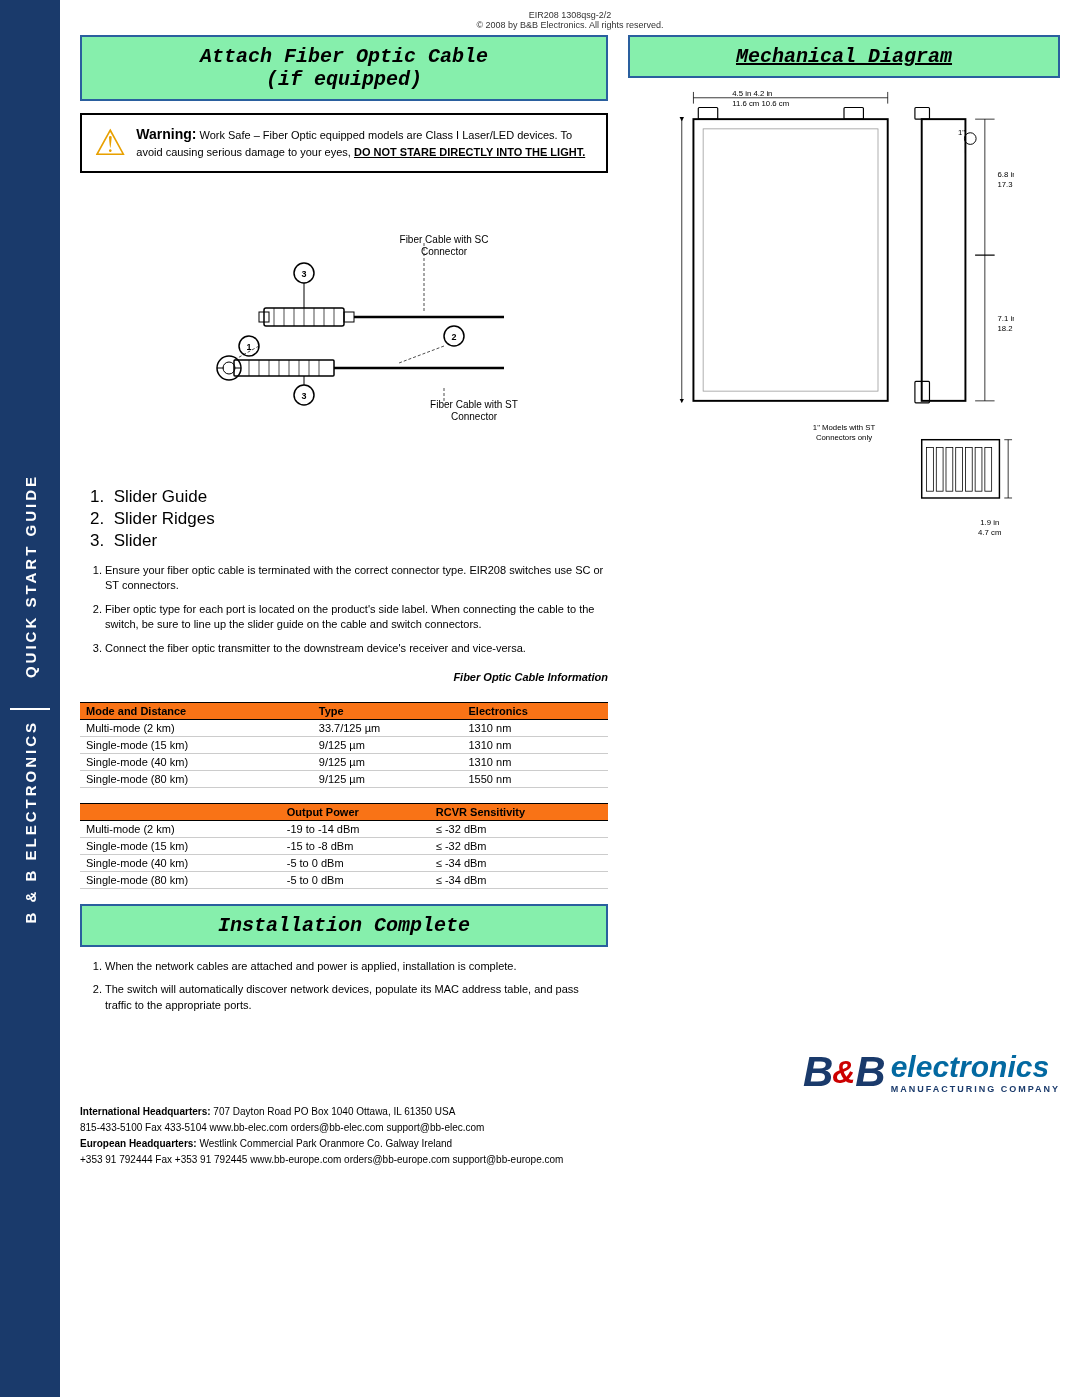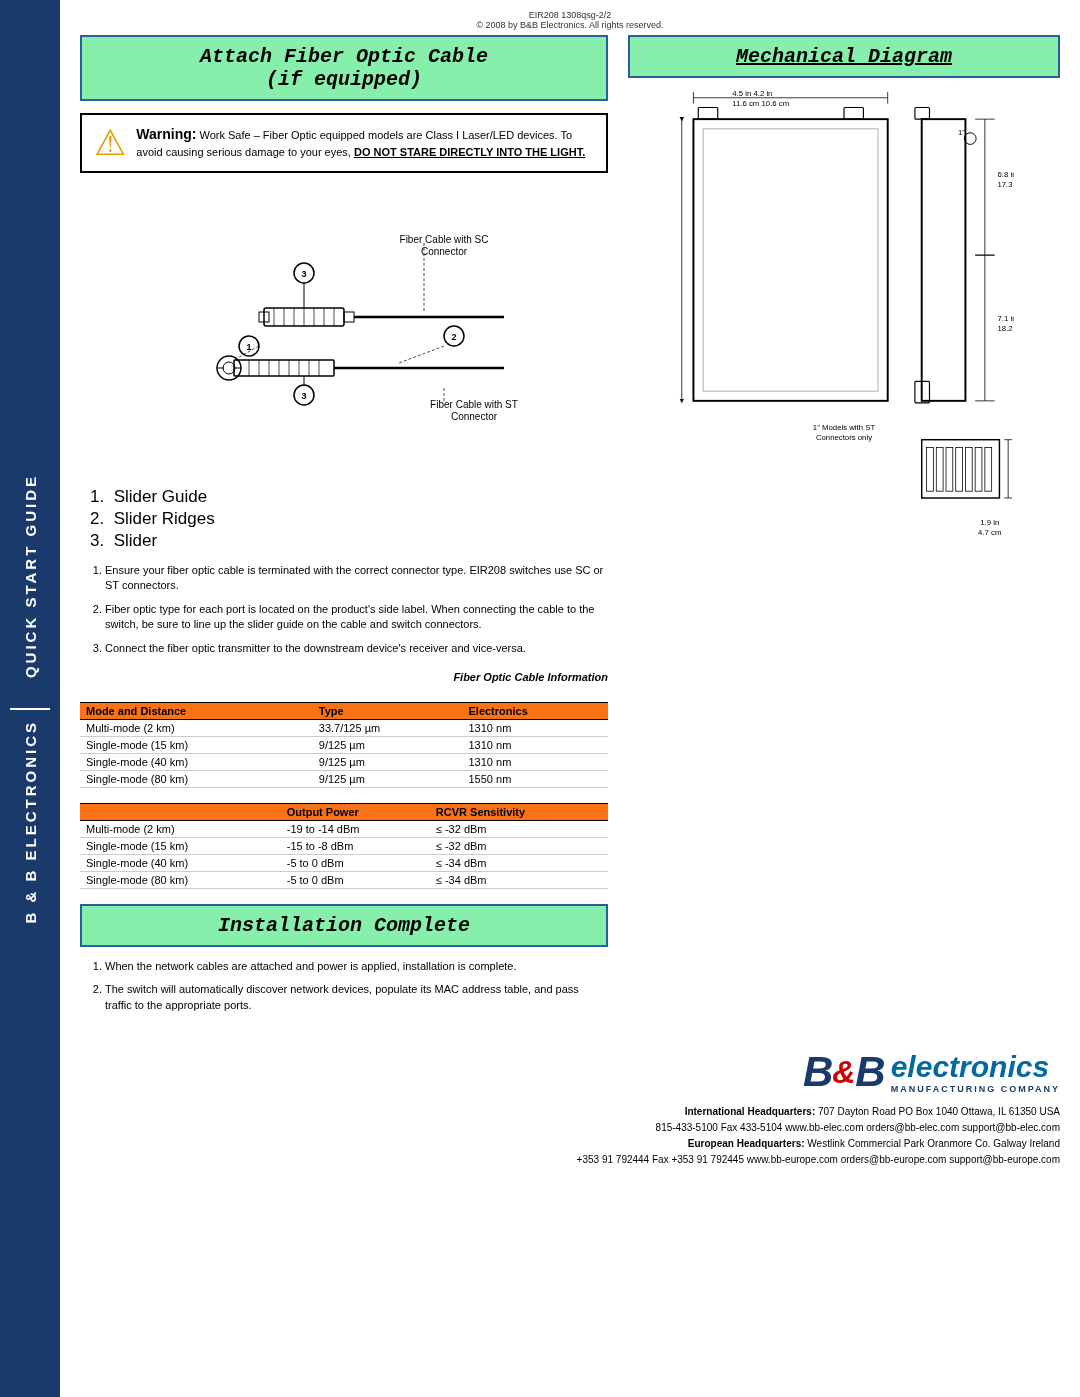--- a/index.html
+++ b/index.html
@@ -232,21 +232,21 @@
     .logo-text {
       display: flex;
       flex-direction: column;
       align-items: flex-start;
     }
 
     .footer-address {
       font-size: 10px;
       line-height: 1.6;
       color: #000;
-      text-align: right;
+      text-align: left;
     }
 
     .footer-address strong {
       font-size: 10px;
     }
 
     
     .mech-svg-container {
       width: 100%;
       display: flex;

